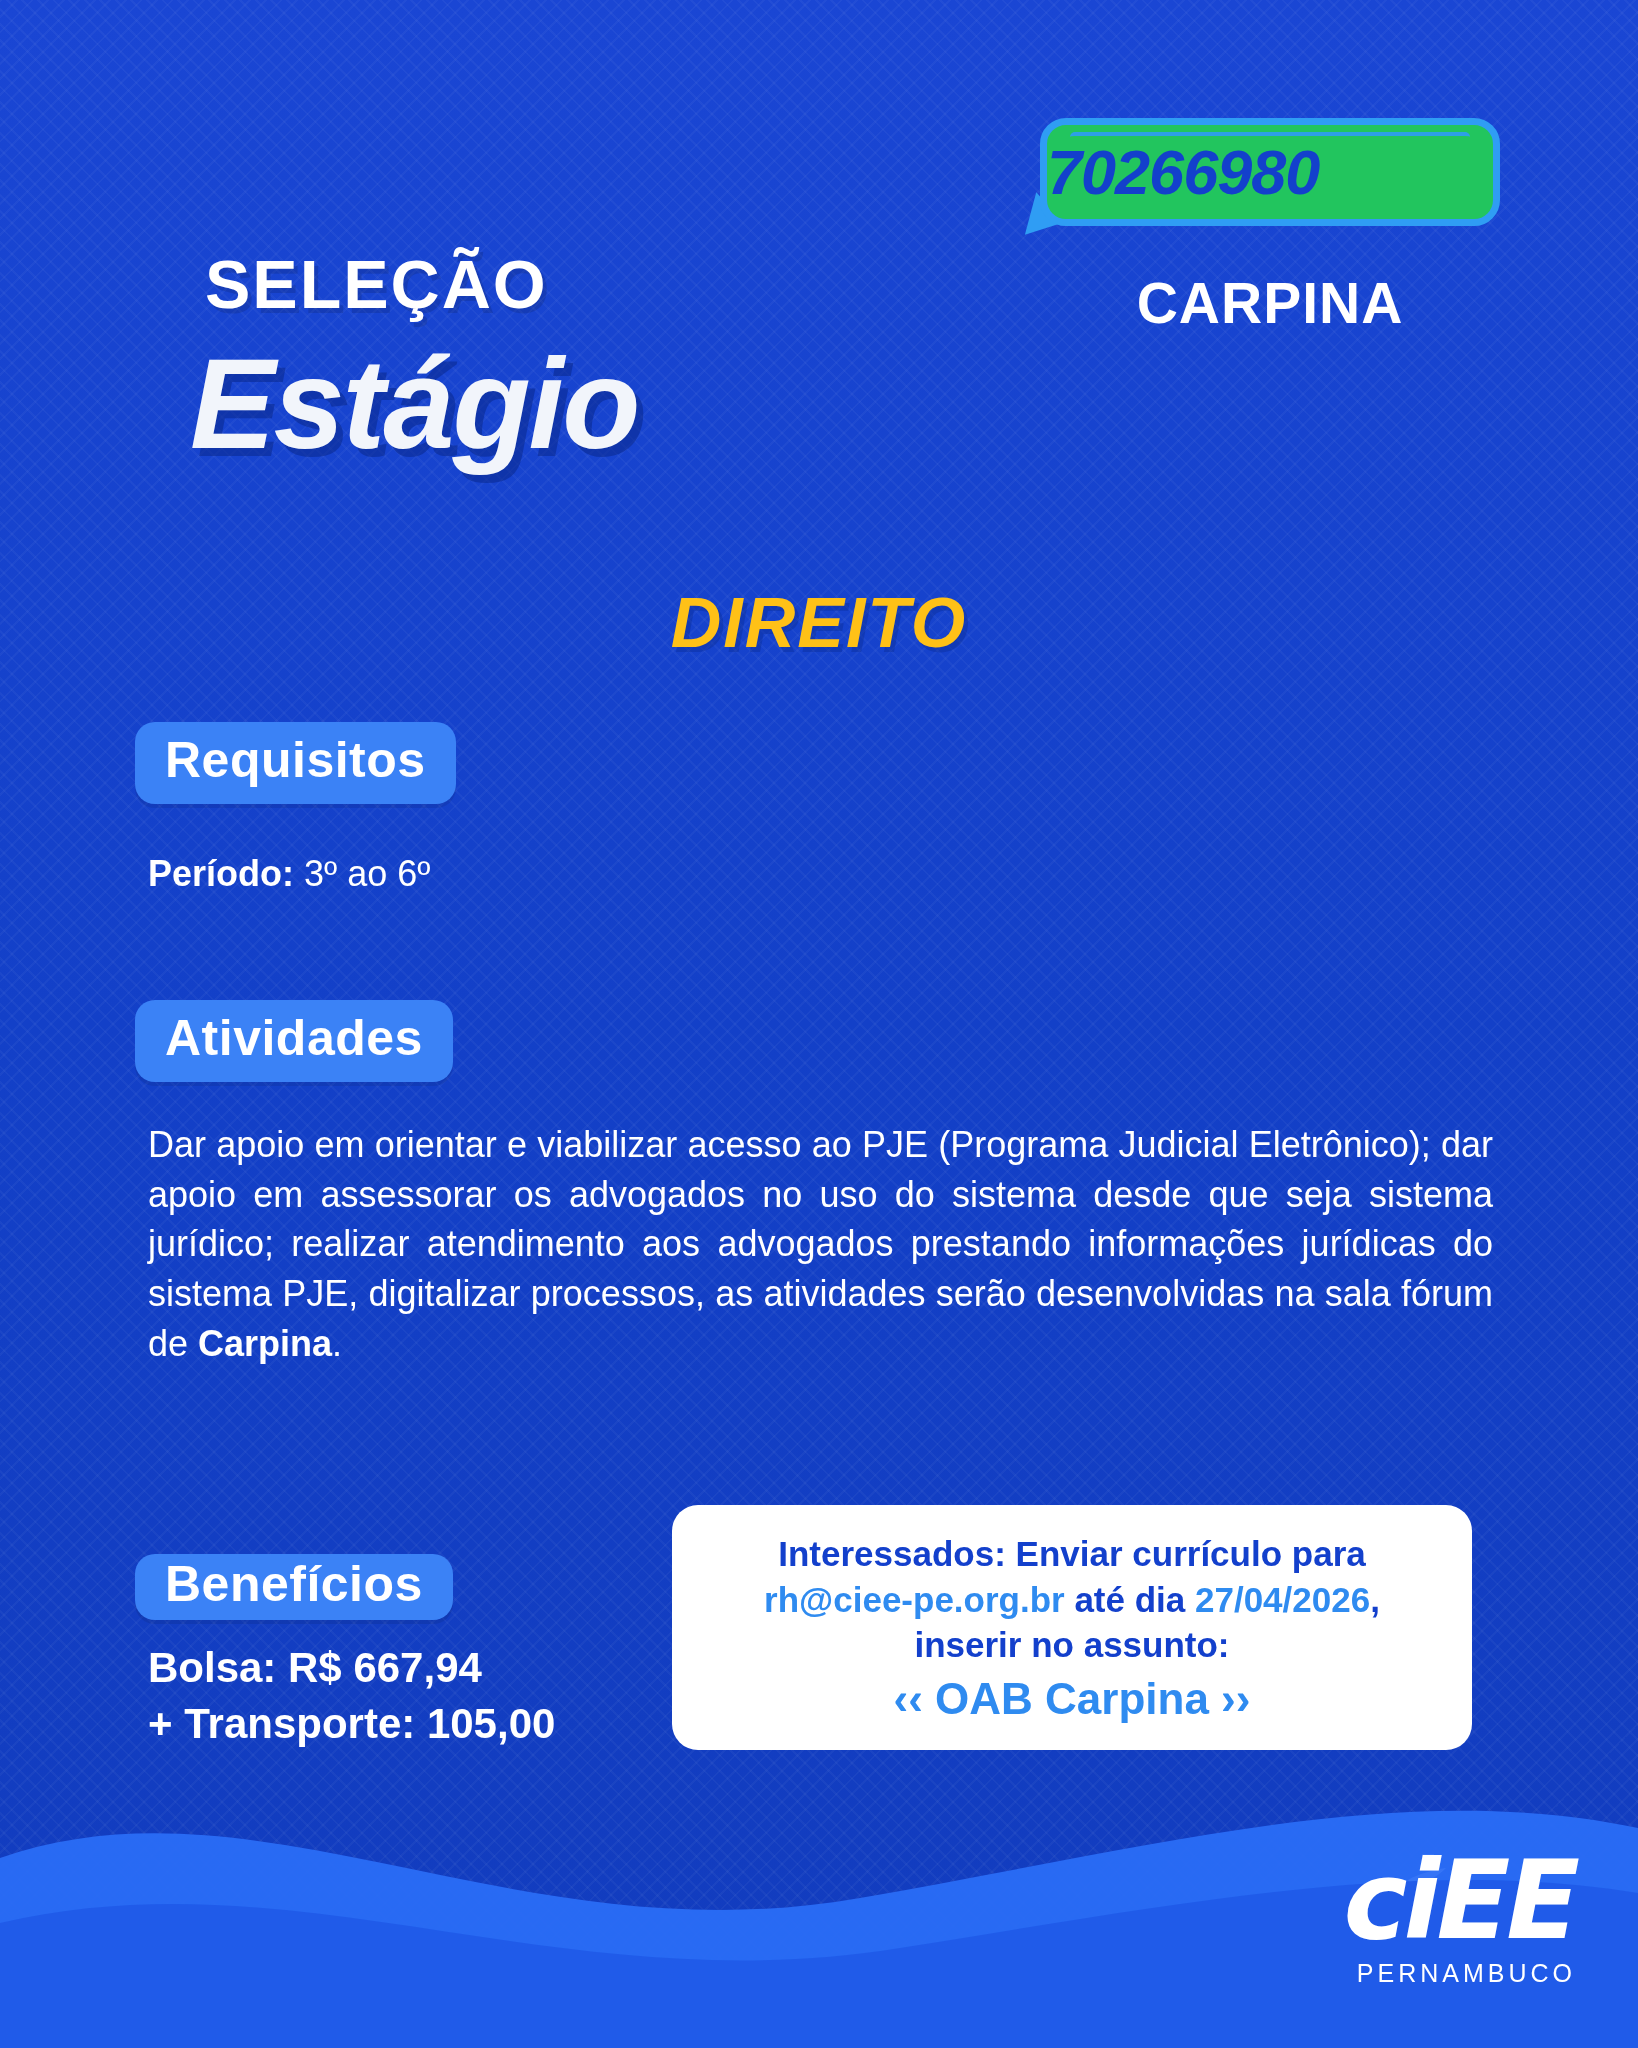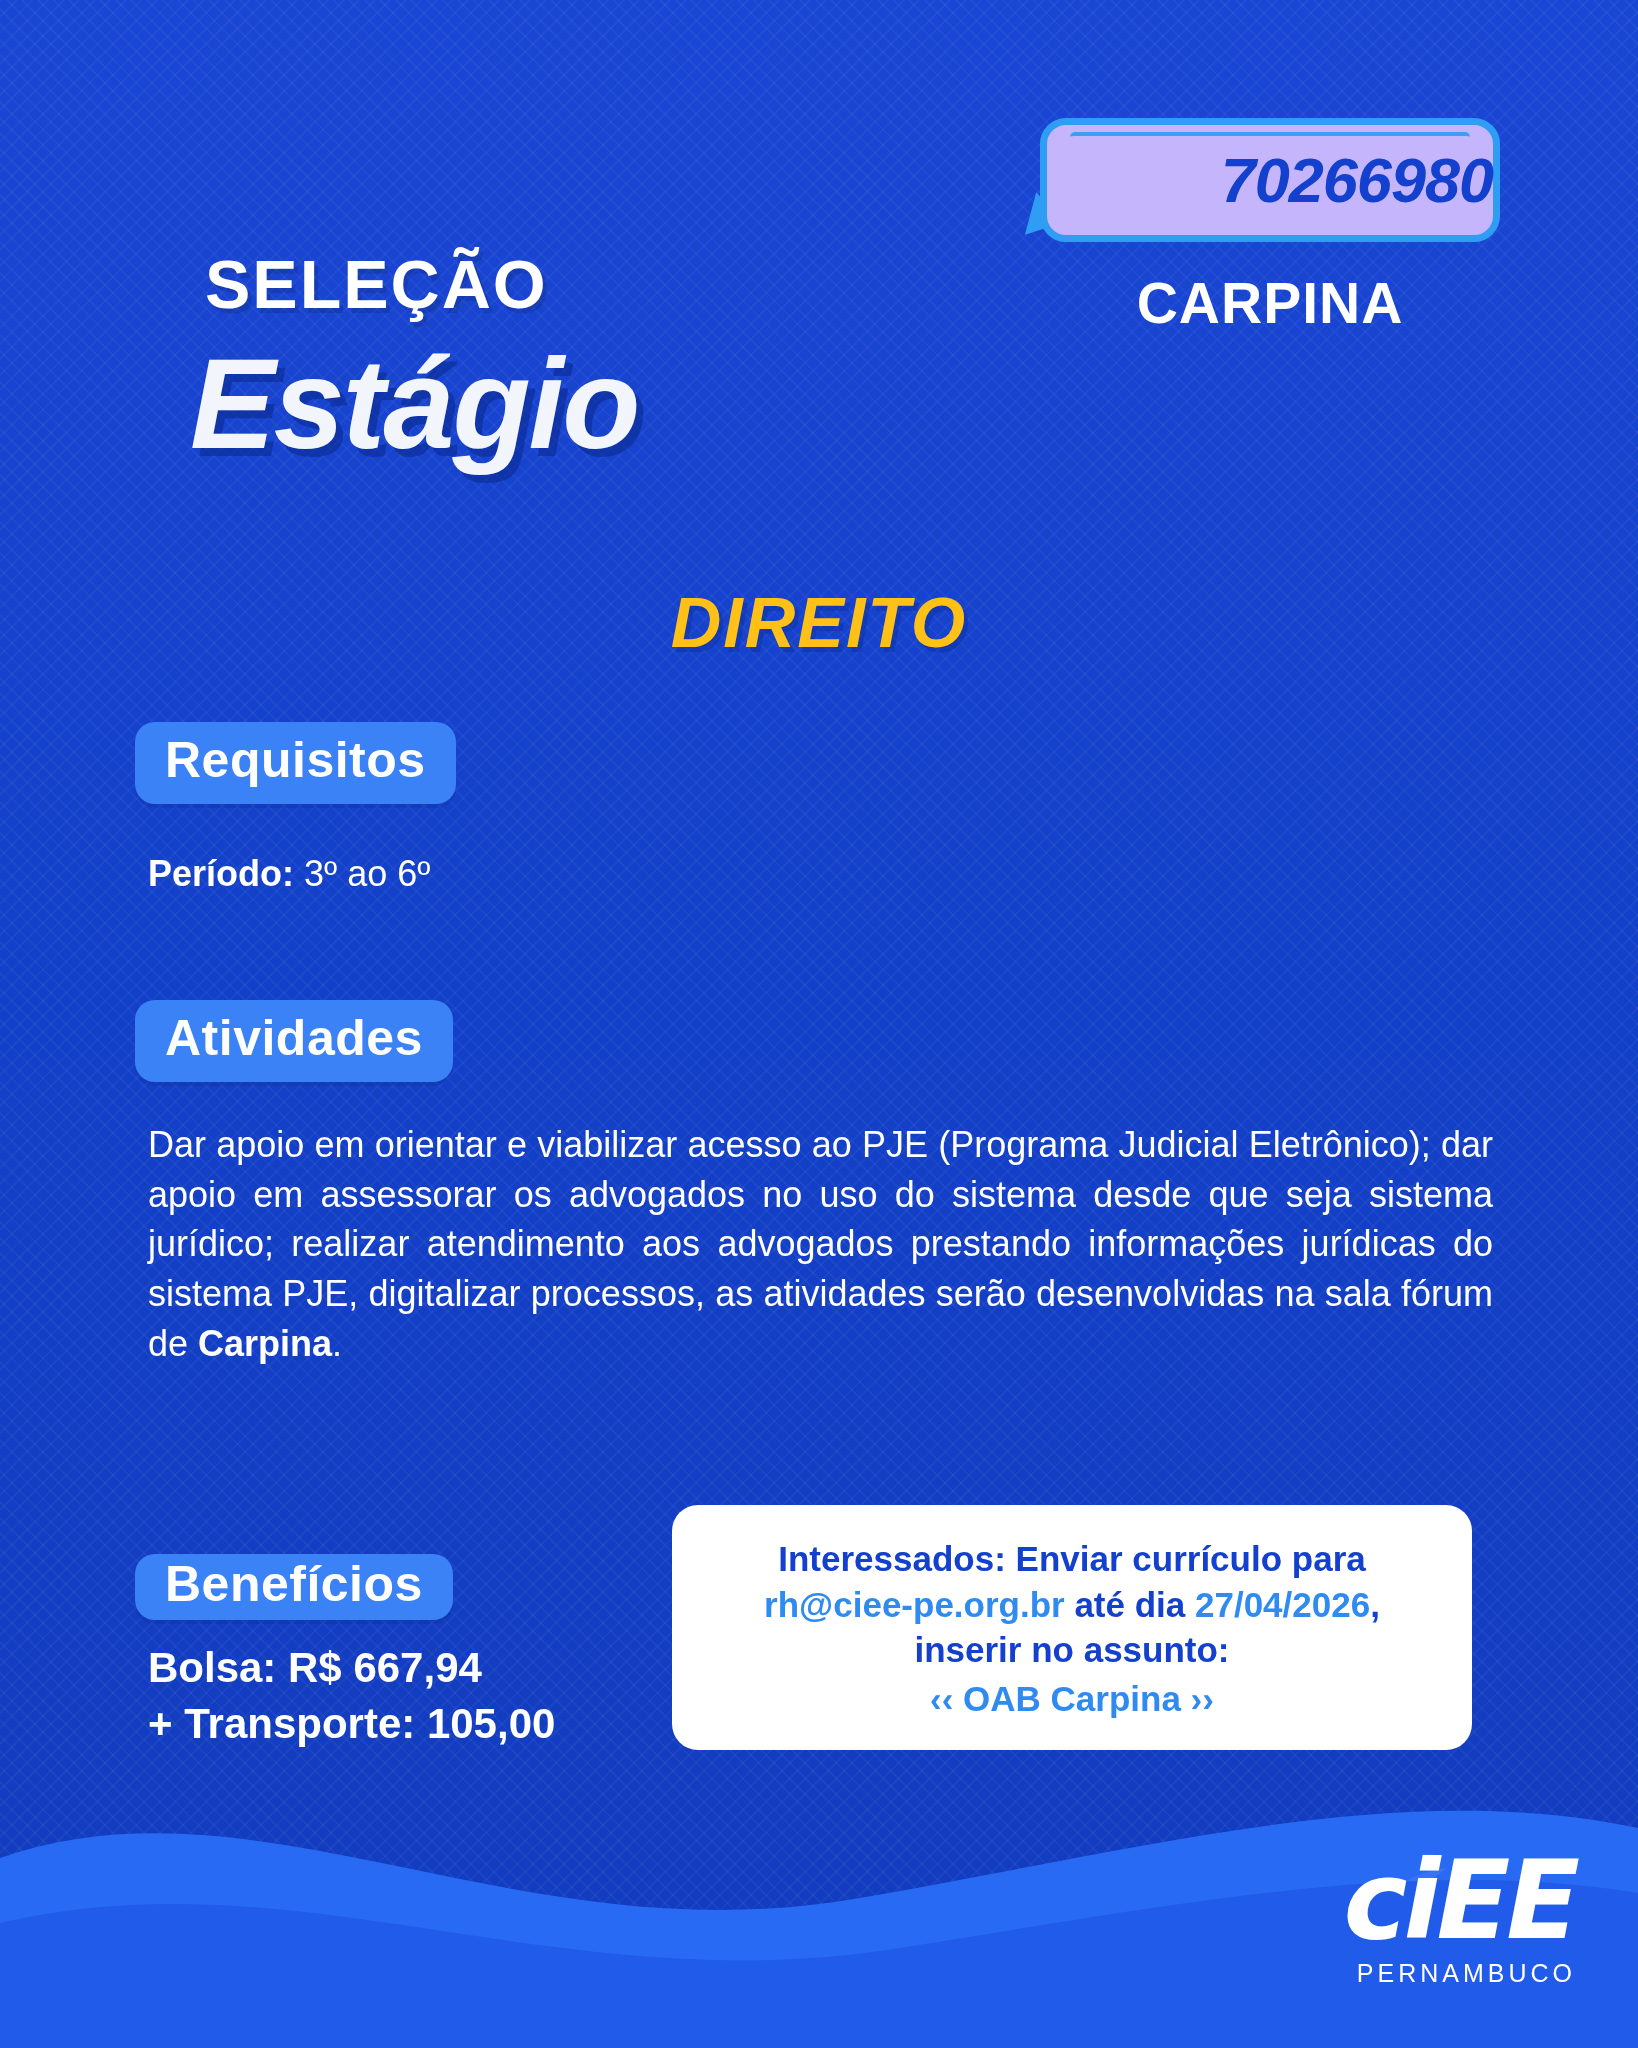--- a/index.html
+++ b/index.html
@@ -37,27 +37,27 @@
   }
 
   .content { position: relative; z-index: 3; width: 1638px; height: 2048px; }
 
   
   .code-bubble {
     position: absolute;
     left: 1040px;
     top: 118px;
     width: 460px;
-    height: 124px;
+    height: 108px;
     border: 7px solid #2f9df4;
     border-radius: 26px;
-    background: #c4b5fd;
+    background: #22c55e;
     display: flex;
     align-items: center;
-    justify-content: flex-end;
+    justify-content: flex-start;
   }
   .code-bubble .code-text {
     font-size: 63px;
     font-weight: bold;
     font-style: italic;
     color: #1340cc;
     letter-spacing: -1px;
   }
   .bubble-tail {
     position: absolute;
@@ -201,21 +201,21 @@
   .contact-line {
     color: #1340cc;
     font-size: 35px;
     font-weight: bold;
     text-align: center;
     line-height: 1.3;
   }
   .contact-line .accent { color: #2f8bf0; }
   .contact-oab {
     color: #2f8bf0;
-    font-size: 35px;
+    font-size: 44px;
     font-weight: bold;
     text-align: center;
     margin-top: 6px;
   }
 
   
   .wave { position: absolute; left: 0; bottom: 0; width: 1638px; height: 340px; z-index: 2; }
 
   
   .logo {

